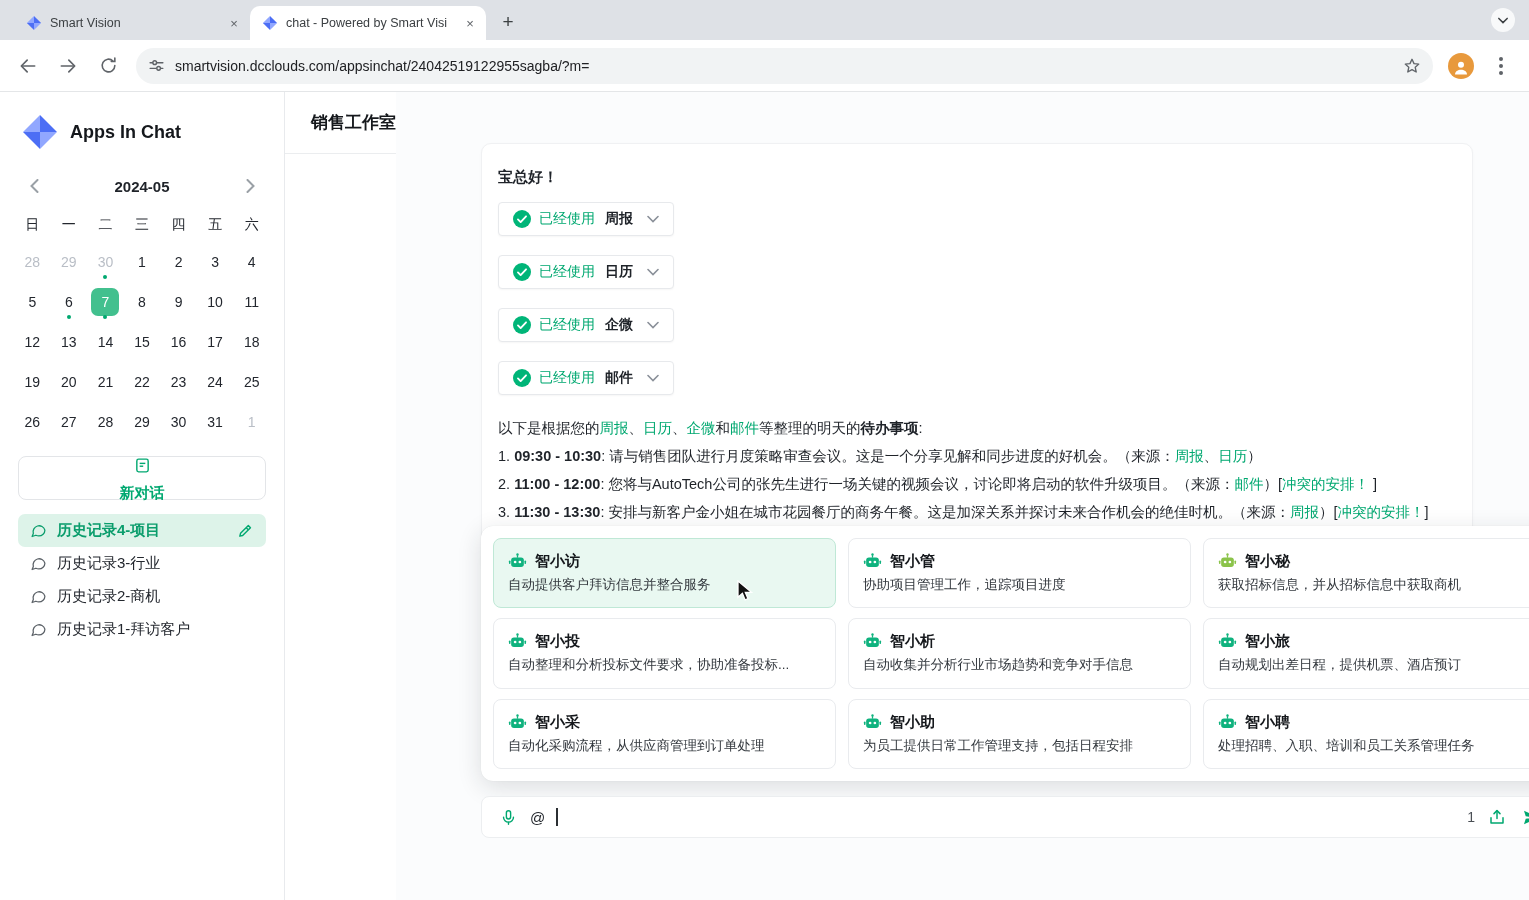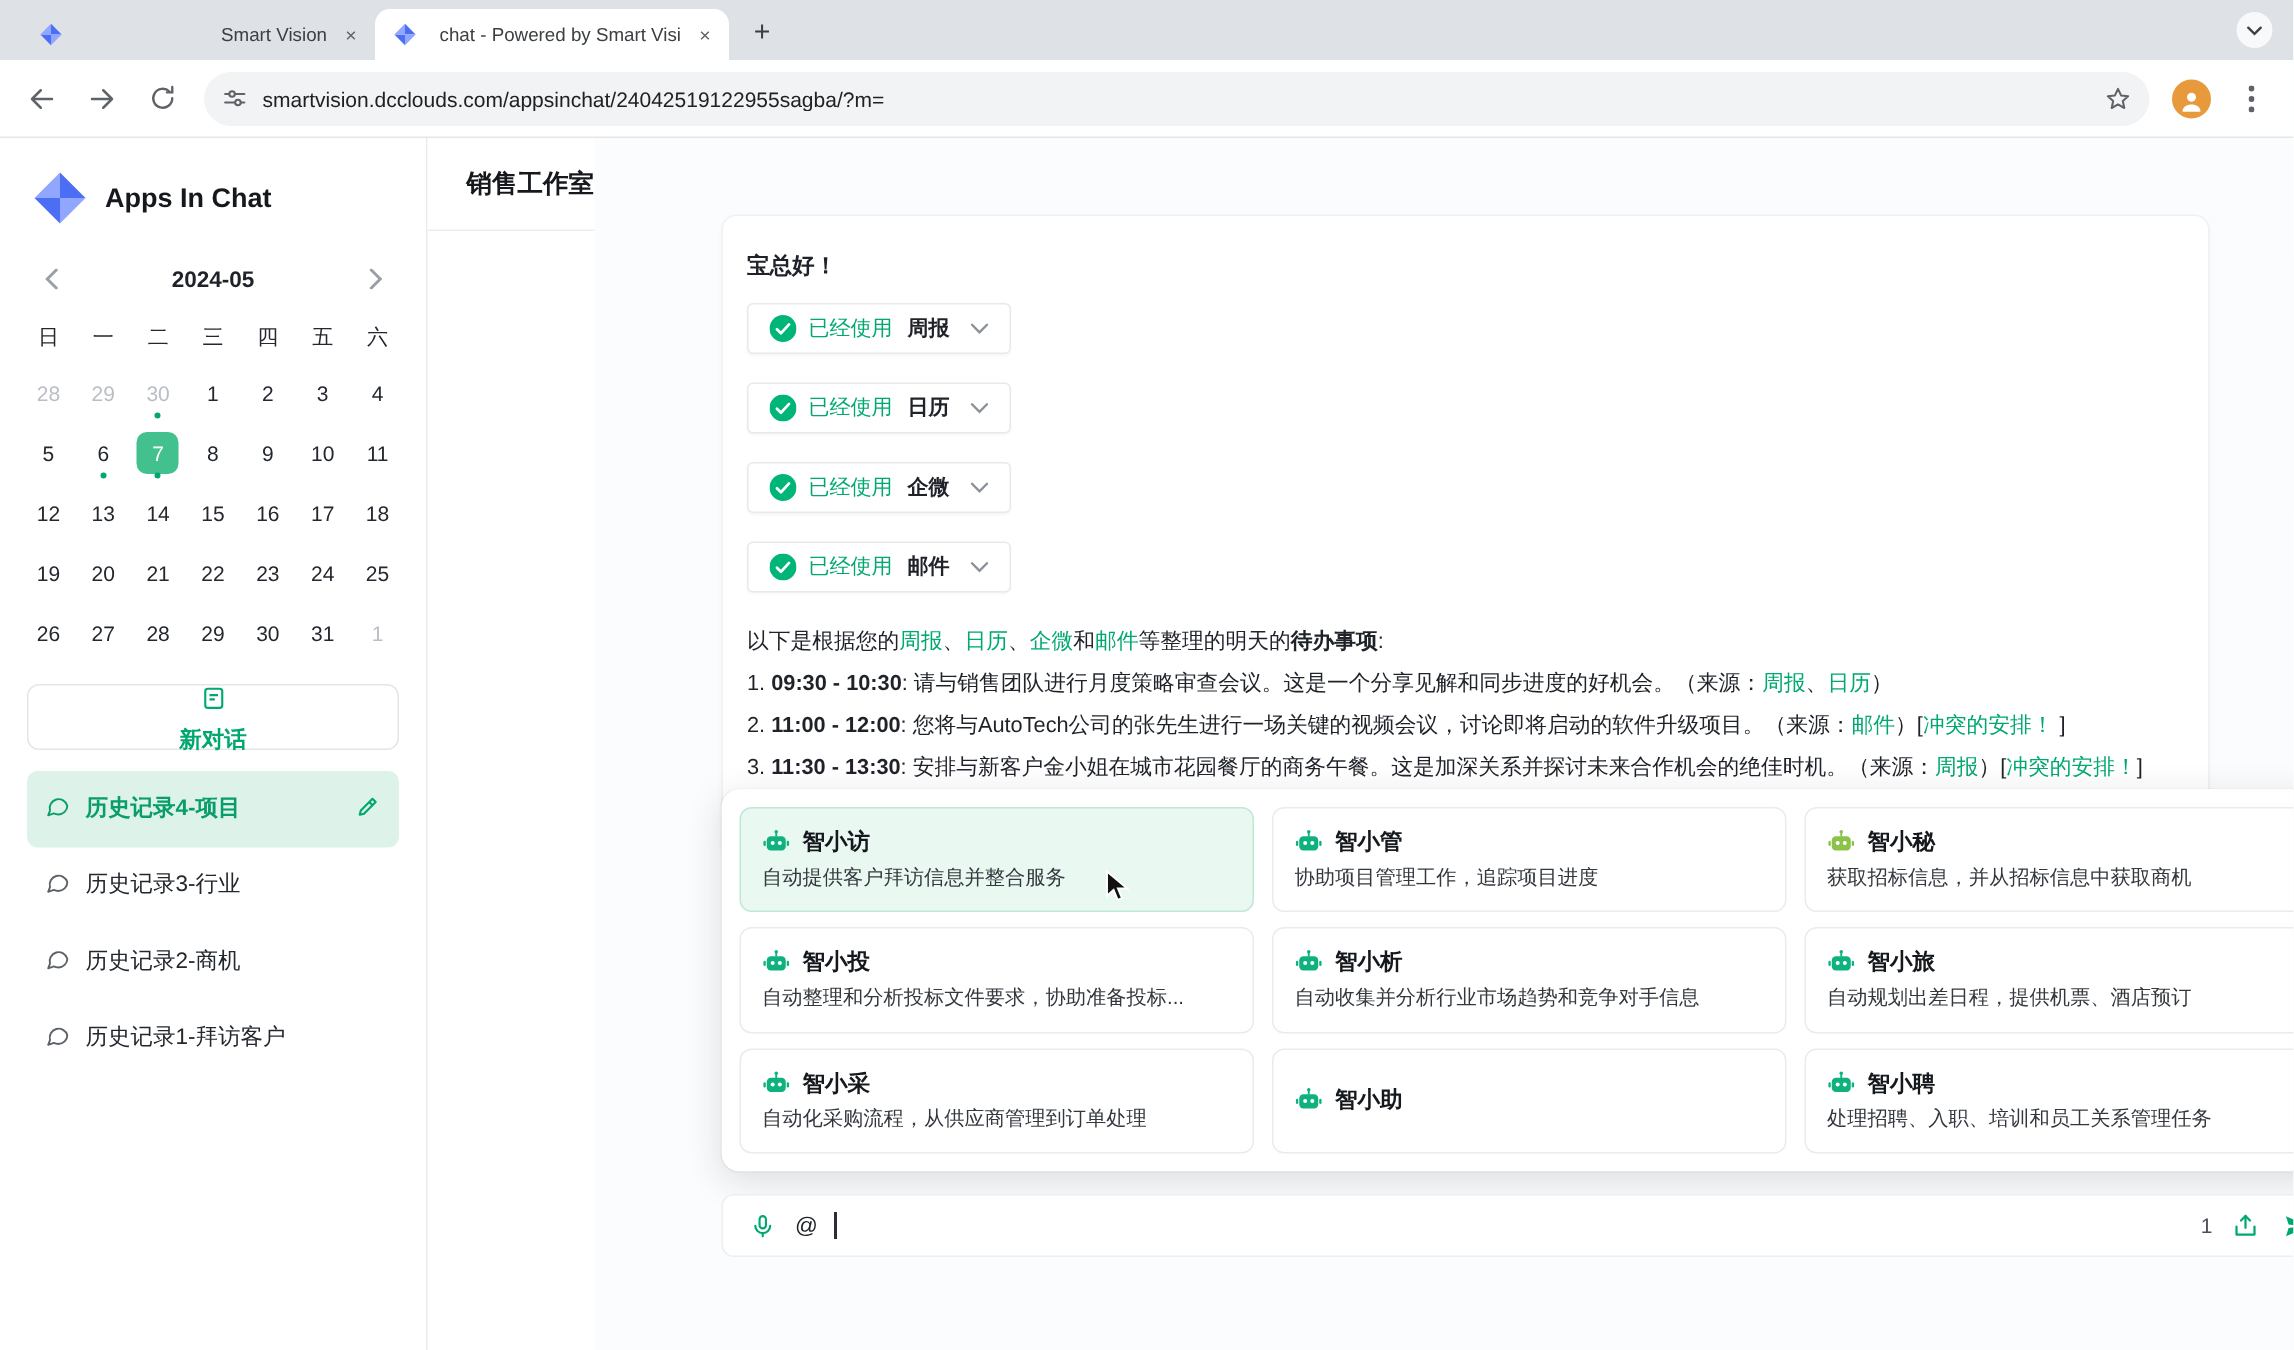--- a/index.html
+++ b/index.html
@@ -7,21 +7,21 @@
     --ink:#1f2329; --muted:#b9bec6; --gray:#5f6368;
   }
   *{box-sizing:border-box; margin:0; padding:0;}
   html,body{width:1529px; height:900px; overflow:hidden;}
   body{font-family:"Liberation Sans","DejaVu Sans",sans-serif; color:var(--ink); background:#fff;}
   svg{display:block;}
 
   
   .tabstrip{height:40px; background:#dee1e6; display:flex; align-items:flex-end; padding-left:14px; position:relative;}
   .tab{width:236px; height:34px; display:flex; align-items:center; gap:8px; padding:0 8px 0 12px; font-size:12.5px; color:#3c4043; border-radius:10px 10px 0 0; cursor:pointer;}
-  .tab .tab-title{flex:1; white-space:nowrap; overflow:hidden;text-align:right;}
+  .tab .tab-title{flex:1; white-space:nowrap; overflow:hidden;}
   .tab.active{background:#fff;}
   .tab .close{width:16px; height:16px; border-radius:50%; display:flex; align-items:center; justify-content:center; font-size:13px; color:#5f6368;}
   .favicon{width:16px; height:16px; flex:none;}
   .newtab-btn{width:28px; height:28px; margin:0 0 4px 8px; border-radius:50%; display:flex; align-items:center; justify-content:center; font-size:19px; color:#3c4043; cursor:pointer;}
   .tabsearch{position:absolute; right:14px; top:8px; width:24px; height:24px; border-radius:50%; background:#f8f9fa; display:flex; align-items:center; justify-content:center; cursor:pointer;}
   .toolbar{height:52px; background:#fff; display:flex; align-items:center; padding:0 10px; gap:4px; border-bottom:1px solid #e4e6e8;}
   .nav-btn{width:36px; height:36px; border-radius:50%; display:flex; align-items:center; justify-content:center; cursor:pointer;}
   .omnibox{flex:1; height:36px; background:#f1f3f4; border-radius:18px; margin:0 6px; display:flex; align-items:center; gap:10px; padding:0 12px;}
   .omnibox .url{flex:1; font-size:14px; color:#202124; white-space:nowrap; overflow:hidden;}
   .avatar{width:26px; height:26px; border-radius:50%; background:#e8993c; display:flex; align-items:center; justify-content:center; overflow:hidden; cursor:pointer;}
@@ -43,21 +43,21 @@
   .cal-cell{height:40px; display:flex; align-items:center; justify-content:center; position:relative; font-size:14px; color:#23272e; cursor:pointer;}
   .cal-cell.muted{color:var(--muted);}
   .cal-cell .num{width:28px; height:28px; display:flex; align-items:center; justify-content:center; border-radius:7px;}
   .cal-cell.selected .num{background:var(--cal-sel); color:#fff;}
   .cal-cell .dot{display:none; position:absolute; bottom:3px; left:50%; transform:translateX(-50%); width:4px; height:4px; border-radius:50%; background:var(--accent);}
   .cal-cell.has-dot .dot{display:block;}
 
   .new-chat{margin:14px 18px 10px; width:calc(100% - 36px); height:44px; border:1px solid #e3e5e8; border-radius:8px; background:#fff; display:flex; align-items:center; gap:10px; padding:0 16px; cursor:pointer; color:var(--accent); font-size:15px; font-weight:600;flex-direction:column;}
 
   .history{padding:4px 18px;}
-  .hist-item{height:51px; display:flex; align-items:flex-start; gap:10px; padding:15px 12px; border-radius:7px; font-size:15px; color:#23272e; cursor:pointer;}
+  .hist-item{height:33px; display:flex; align-items:center; gap:10px; padding:0 12px; border-radius:7px; font-size:15px; color:#23272e; cursor:pointer;}
   .hist-item .hist-icon{flex:none; width:17px; height:17px; color:#5c6268;}
   .hist-item .hist-label{flex:1; white-space:nowrap; overflow:hidden;}
   .hist-item .edit{display:none; width:17px; height:17px; color:var(--accent);}
   .hist-item.selected{background:var(--sel-bg); color:#0a9d6c; font-weight:600;}
   .hist-item.selected .hist-icon{color:#0a9d6c;}
   .hist-item.selected .edit{display:block;}
 
   .main{flex:1; display:flex; flex-direction:row; min-width:0;}
   .page-header{height:62px; flex:none; display:flex; align-items:center; padding-left:26px; border-bottom:1px solid #ebedef; background:#fff;}
   .page-title{font-size:17px; font-weight:700; color:#15181c;}
@@ -625,20 +625,21 @@
                   <rect x="11.2" y="4" width="1.6" height="3.2"></rect>
                   <rect x="4" y="7" width="16" height="12" rx="3.5"></rect>
                   <circle cx="9" cy="12.6" r="1.7" fill="#fff"></circle>
                   <circle cx="15" cy="12.6" r="1.7" fill="#fff"></circle>
                   <rect x="1.2" y="10.8" width="2" height="4.4" rx="1"></rect>
                   <rect x="20.8" y="10.8" width="2" height="4.4" rx="1"></rect>
                 </svg>
       </span>
       <span class="agent-name">智小助</span>
     </div>
+    <div class="agent-desc">为员工提供日常工作管理支持，包括日程安排</div>
   </div>
           <div class="agent-card">
     <div class="agent-head">
       <span class="robot" style="color: rgb(15, 178, 126);">
         <svg viewBox="0 0 24 24" fill="currentColor">
                   <circle cx="12" cy="3.2" r="1.5"></circle>
                   <rect x="11.2" y="4" width="1.6" height="3.2"></rect>
                   <rect x="4" y="7" width="16" height="12" rx="3.5"></rect>
                   <circle cx="9" cy="12.6" r="1.7" fill="#fff"></circle>
                   <circle cx="15" cy="12.6" r="1.7" fill="#fff"></circle>

